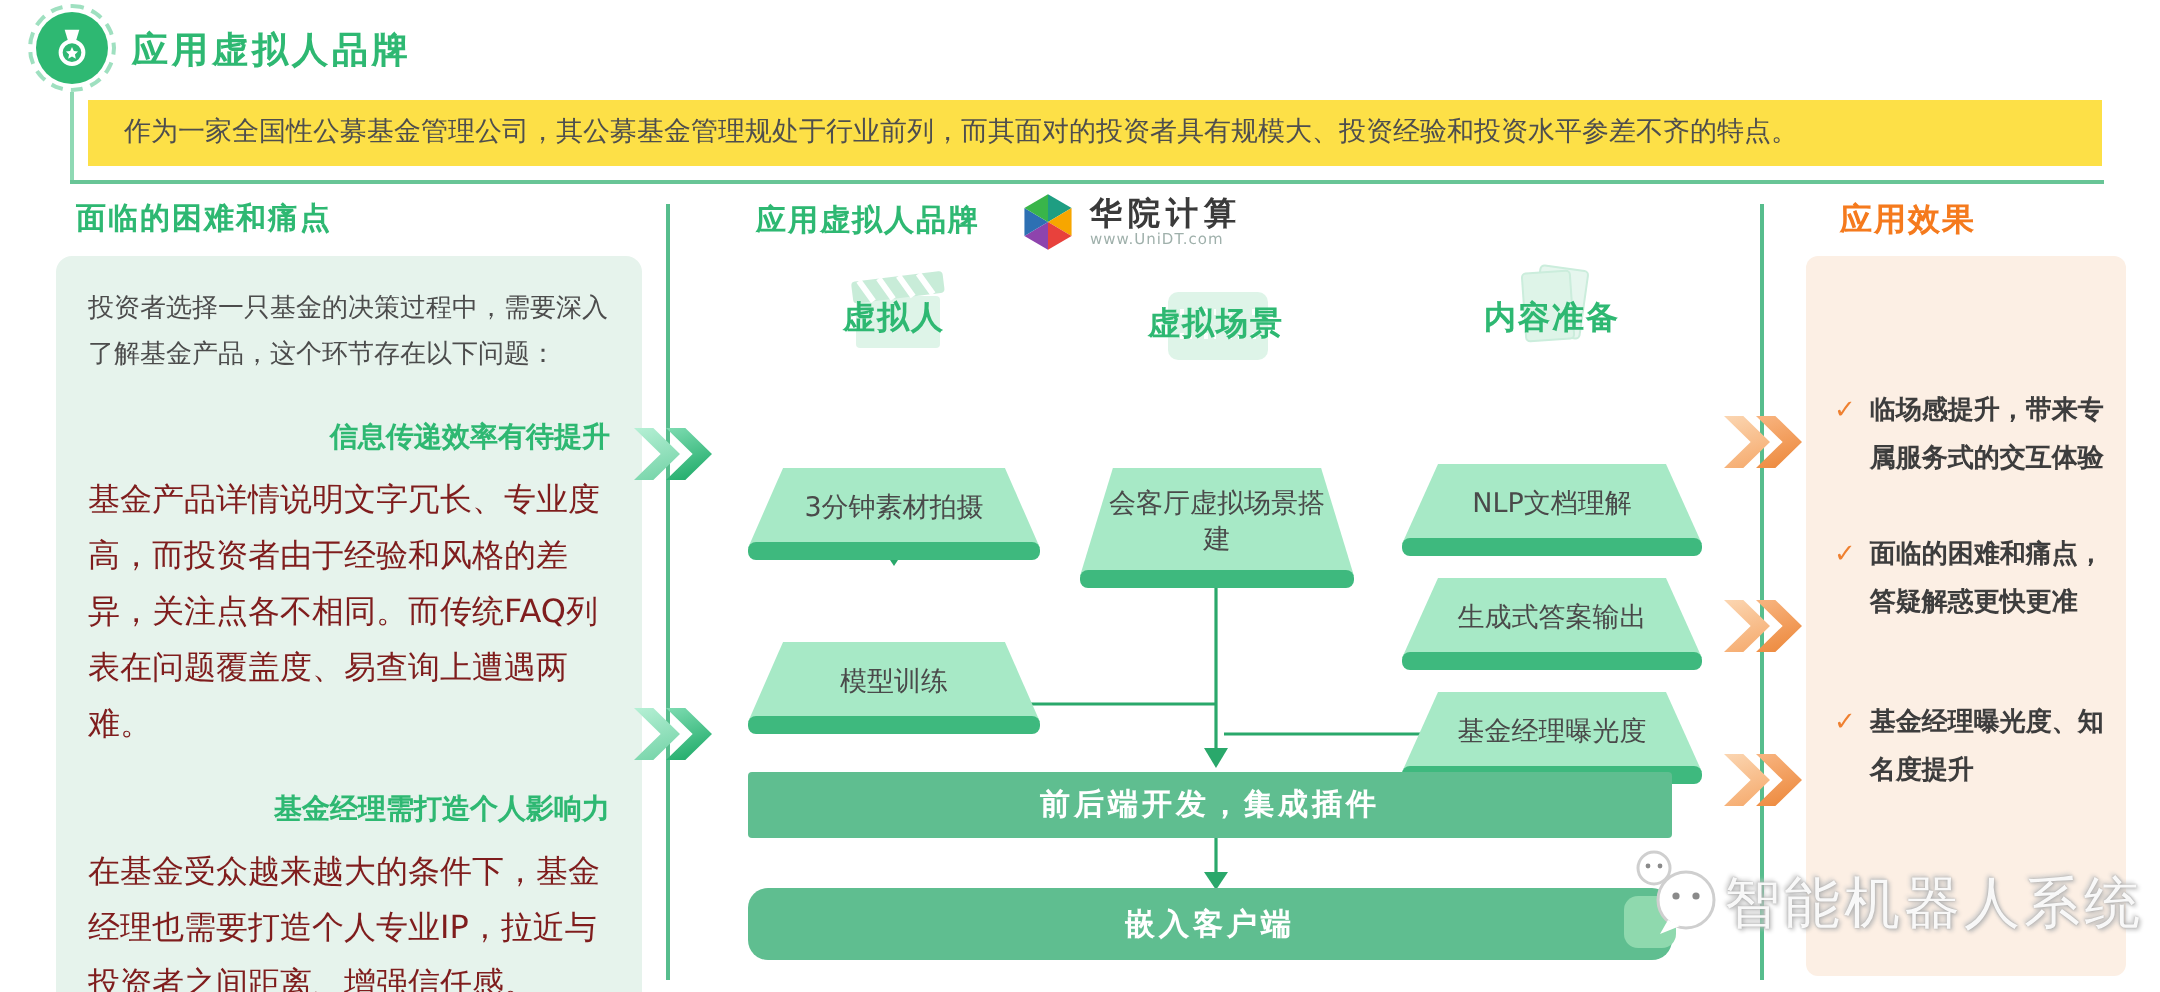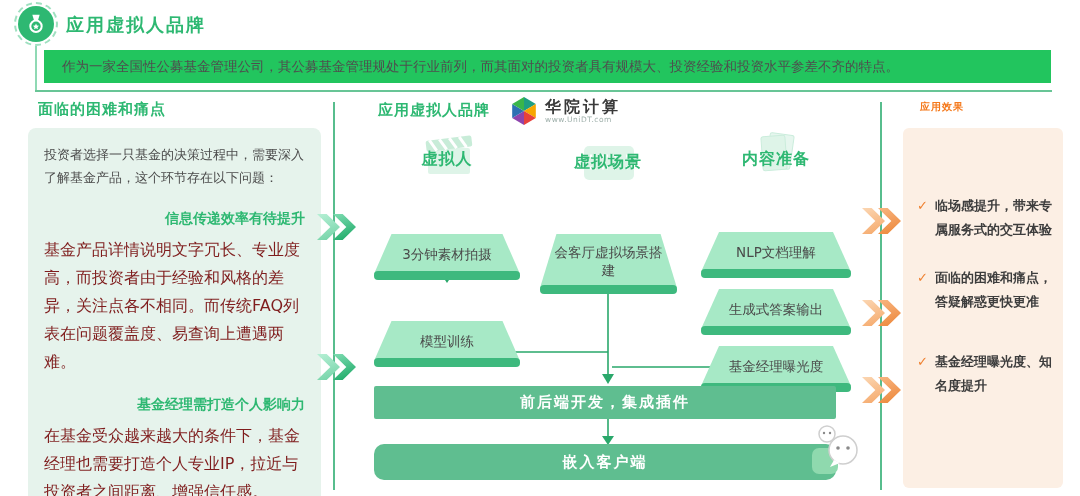--- a/index.html
+++ b/index.html
@@ -5,21 +5,21 @@
   html,body{margin:0;padding:0;background:#fff;}
   .page{position:relative;width:1080px;height:496px;background:#fff;overflow:hidden;
         font-family:"DejaVu Sans","Liberation Sans",sans-serif;}
 
   
   .hdr-icon{position:absolute;left:14px;top:2px;width:44px;height:44px;border-radius:50%;
             border:2px dashed #9fe0c0;display:flex;align-items:center;justify-content:center;box-sizing:border-box;}
   .hdr-icon-inner{width:36px;height:36px;border-radius:50%;background:#2eb872;display:flex;align-items:center;justify-content:center;}
   .hdr-title{position:absolute;left:66px;top:13px;font-size:18px;font-weight:bold;color:#2eb872;letter-spacing:2px;}
   .icon-stem{position:absolute;left:35px;top:46px;height:45px;border-left:2px solid #8fd9b4;}
-  .hdr-intro{position:absolute;left:44px;top:50px;width:1007px;height:33px;background:#22c55e;
+  .hdr-intro{position:absolute;left:44px;top:50px;width:1007px;height:33px;background:#fde047;
              box-sizing:border-box;padding-left:18px;font-size:13.5px;color:#4e4e4e;line-height:33px;
              white-space:nowrap;overflow:hidden;}
   .hdiv{position:absolute;left:35px;top:90px;width:1017px;border-top:2px solid #68c596;}
 
   
   .vdiv{position:absolute;top:102px;height:388px;border-left:2px solid #57bd8d;}
   .vdiv.l{left:333px;} .vdiv.r{left:880px;}
 
   
   .lp-title{position:absolute;left:38px;top:100px;font-size:15px;font-weight:bold;color:#2eb872;letter-spacing:1px;}
@@ -56,21 +56,21 @@
   .trap .tbase{position:absolute;left:0;right:0;bottom:-6px;height:9px;background:#3eb97e;border-radius:4px;}
 
   .flowsvg{position:absolute;left:0;top:0;z-index:1;pointer-events:none;}
 
   .bar{position:absolute;left:374px;width:462px;background:#5fbe90;color:#fff;font-size:15px;font-weight:bold;
        letter-spacing:2px;display:flex;align-items:center;justify-content:center;z-index:2;}
   .bar.b1{top:386px;height:33px;border-radius:2px;}
   .bar.b2{top:444px;height:36px;border-radius:10px;}
 
   
-  .rp-title{position:absolute;left:920px;top:100px;font-size:10px;font-weight:bold;color:#f57a1d;letter-spacing:1px;}
+  .rp-title{position:absolute;left:920px;top:100px;font-size:16px;font-weight:bold;color:#f57a1d;letter-spacing:1px;}
   .rp-box{position:absolute;left:903px;top:128px;width:160px;height:360px;background:#fcefe4;border-radius:6px;
           box-sizing:border-box;padding:66px 10px 0 14px;}
   .rp-item{display:flex;gap:7px;font-size:13px;font-weight:bold;color:#3d3d3d;line-height:1.85;}
   .rp-item .check{color:#ef8030;font-size:13px;flex:0 0 auto;}
   .rp-item.first{margin-top:0;}
   .rp-sp1{height:24px;} .rp-sp2{height:36px;}
 
   
   .watermark{position:absolute;left:810px;top:424px;display:flex;align-items:center;z-index:8;}
   .wm-text{font-size:28px;color:rgba(255,255,255,.92);letter-spacing:2px;
@@ -236,15 +236,16 @@
     <svg width="52" height="56" viewBox="0 0 52 56">
       <rect x="2" y="24" width="26" height="26" rx="7" fill="#8fd9ae"></rect>
       <circle cx="17" cy="10" r="8" fill="#ffffff" stroke="#cfcfcf" stroke-width="1.5"></circle>
       <circle cx="14" cy="9" r="1.2" fill="#8a8a8a"></circle>
       <circle cx="20" cy="9" r="1.2" fill="#8a8a8a"></circle>
       <circle cx="33" cy="26" r="14" fill="#ffffff" stroke="#cfcfcf" stroke-width="1.5"></circle>
       <path d="M24 36 L20 43 L30 39 Z" fill="#ffffff"></path>
       <circle cx="28" cy="24" r="1.8" fill="#8a8a8a"></circle>
       <circle cx="38" cy="24" r="1.8" fill="#8a8a8a"></circle>
     </svg>
+    <span class="wm-text">智能机器人系统</span>
   </div>
 
 </div>
 
 </body></html>

